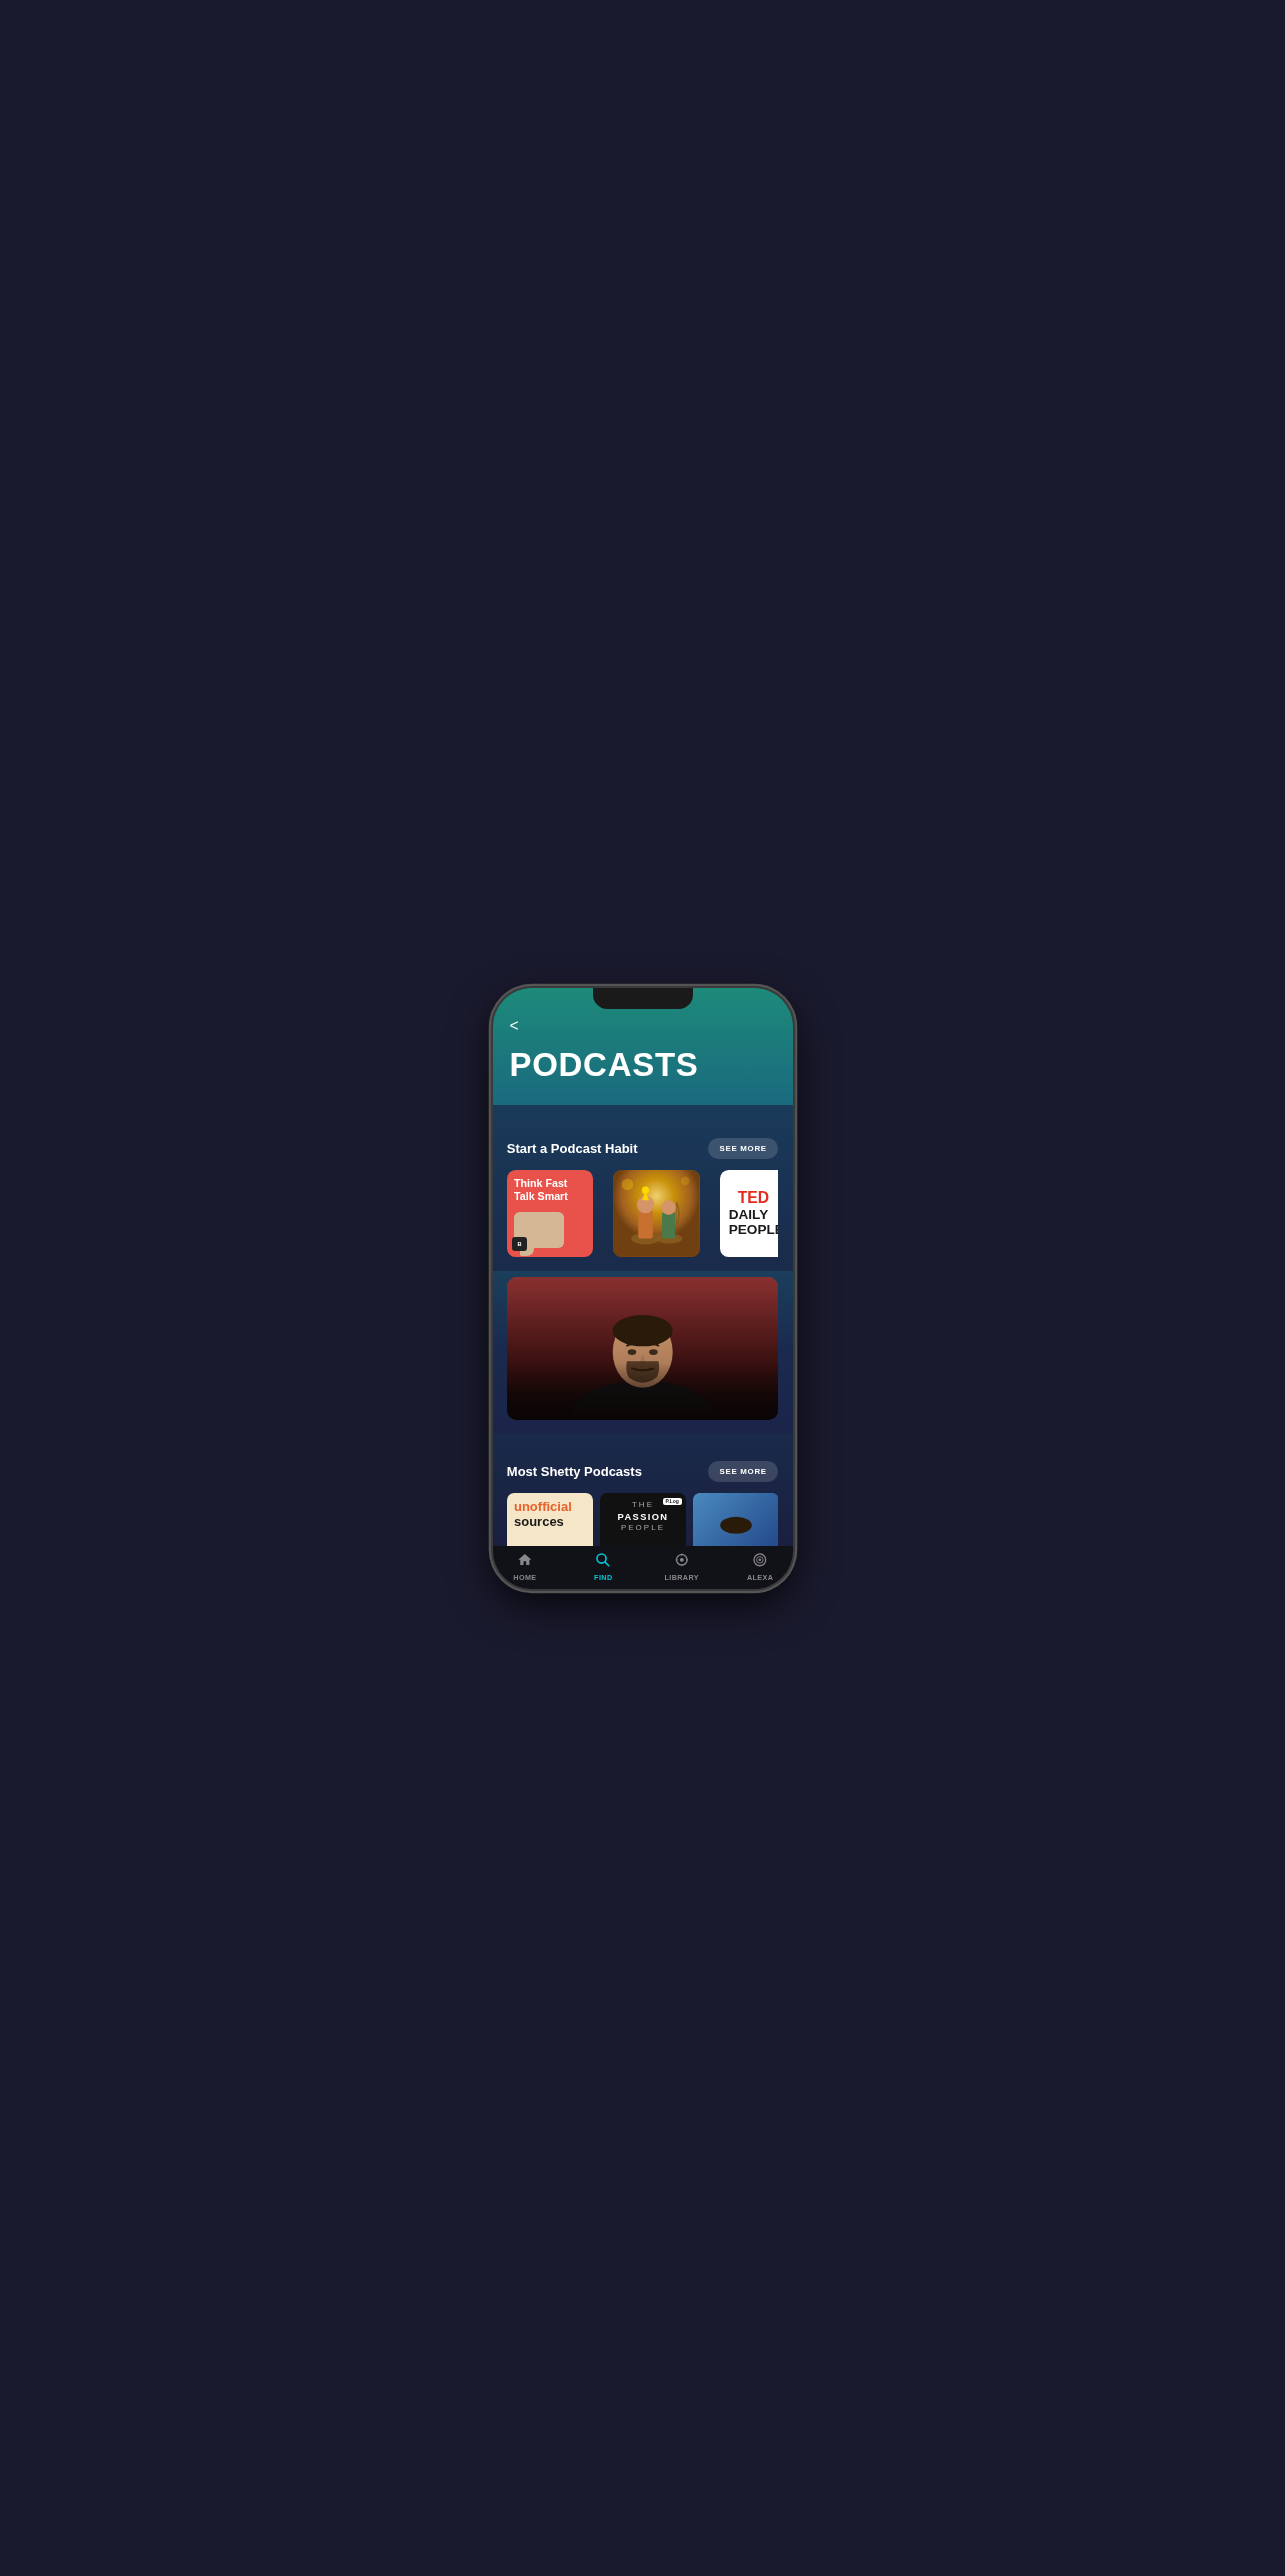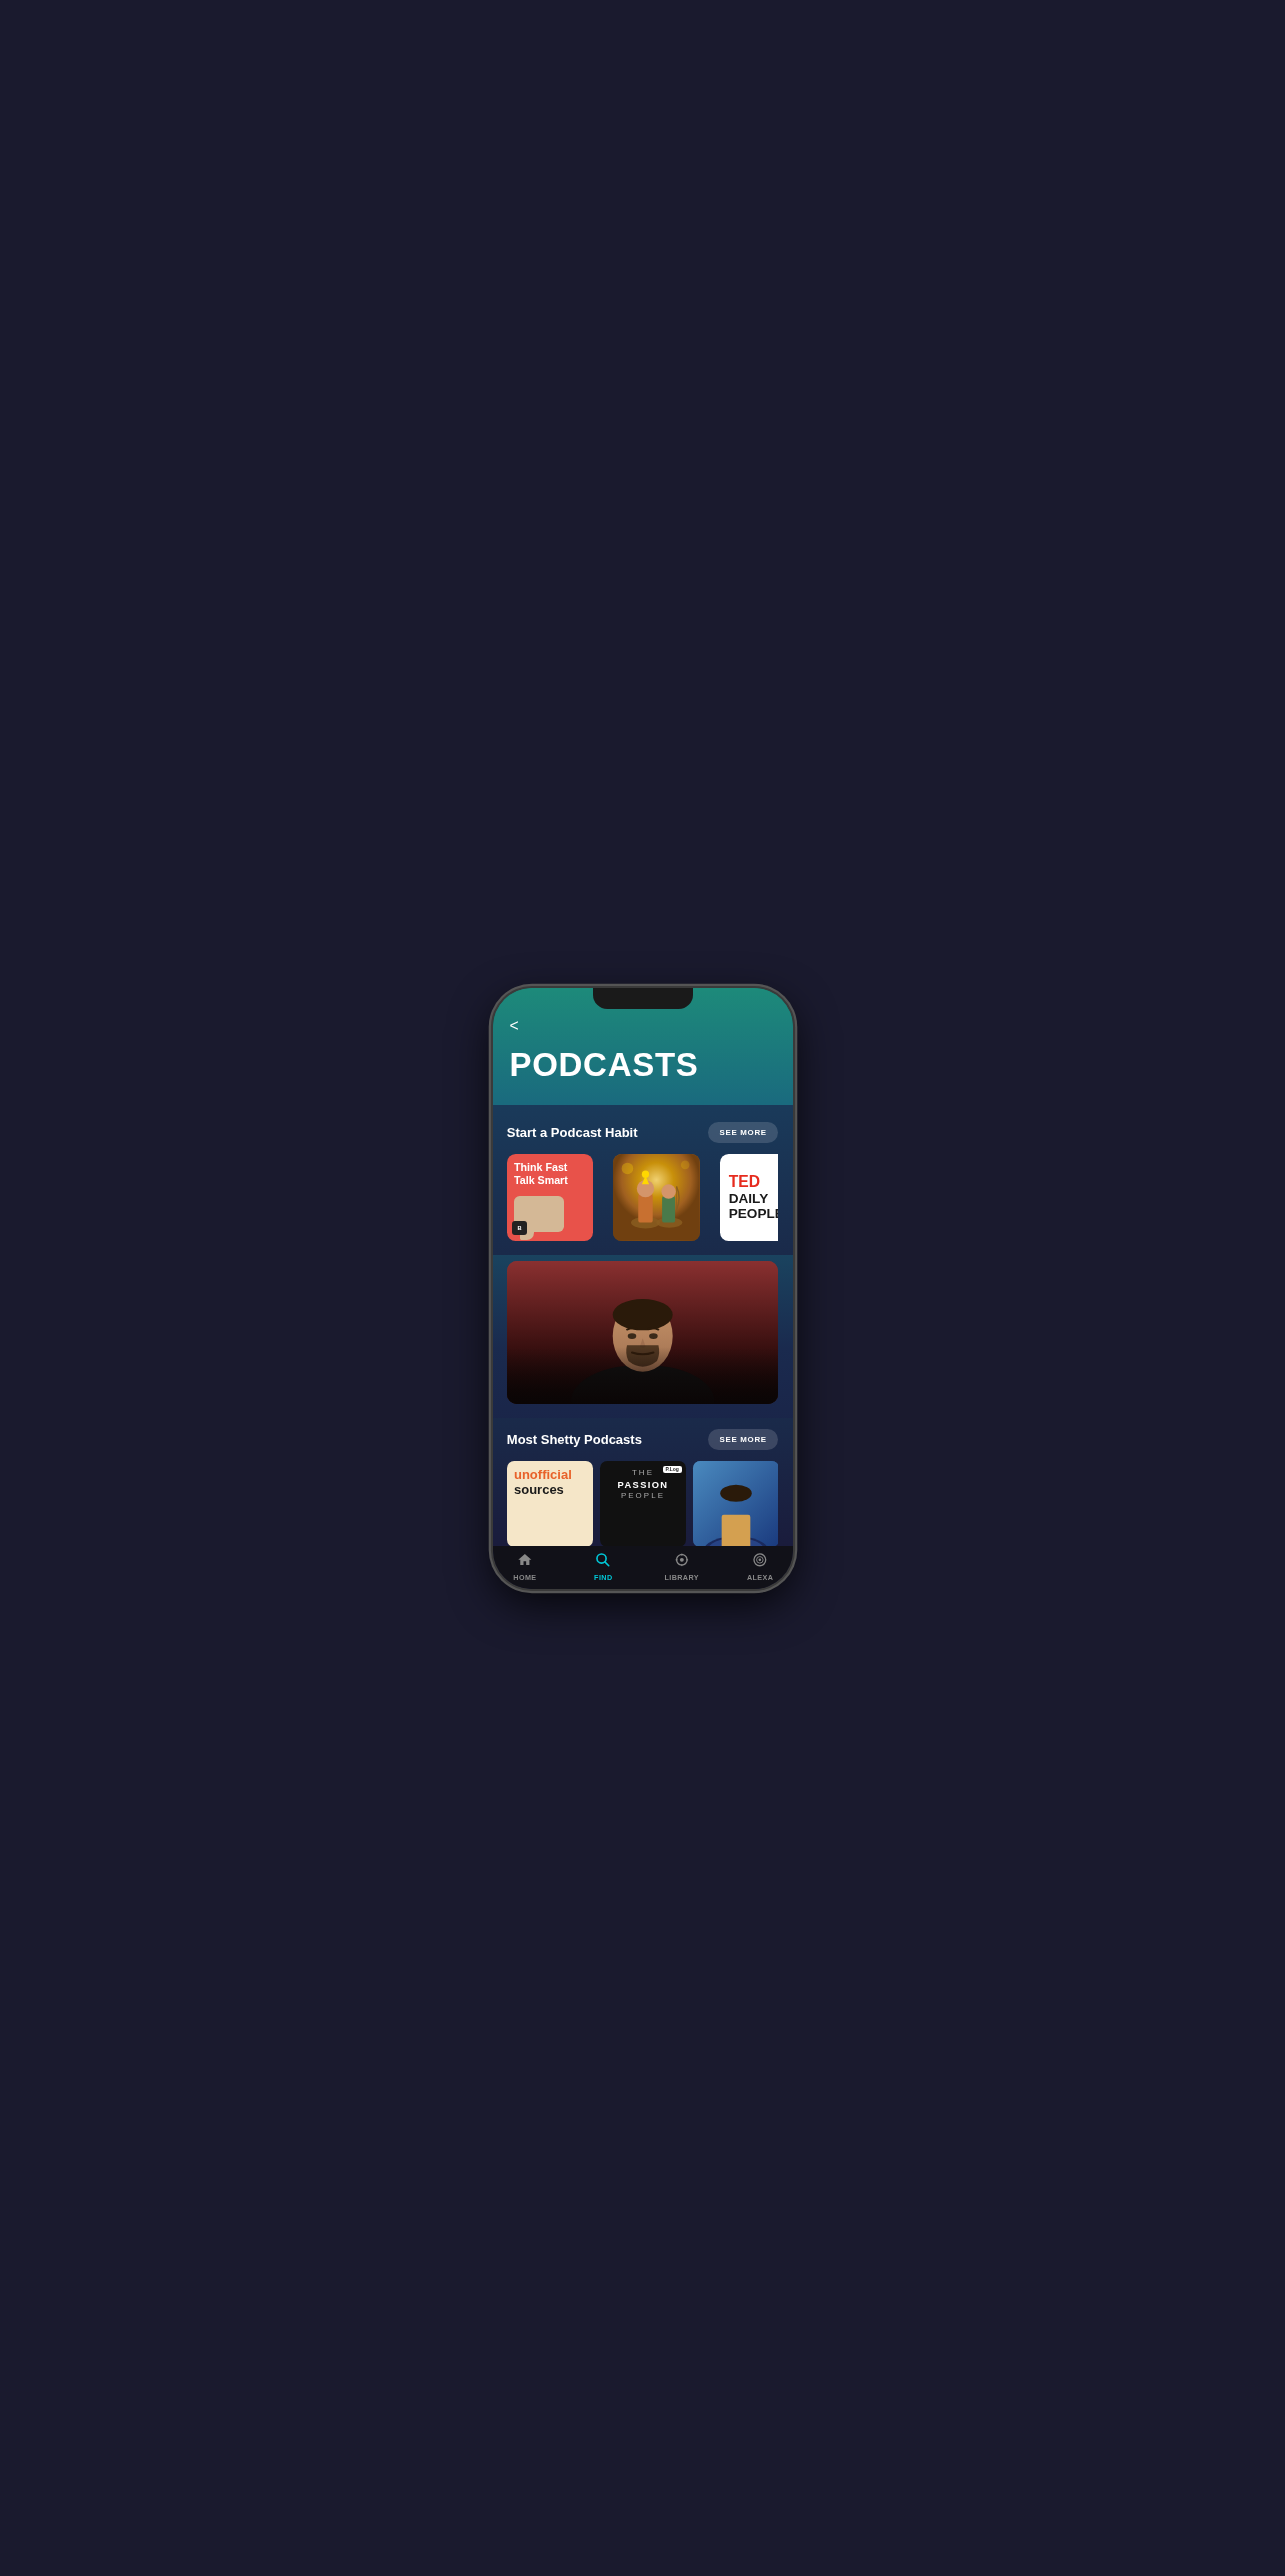--- a/index.html
+++ b/index.html
@@ -81,20 +81,21 @@
     
     .section {
       padding: 17px 14.3px 11.4px;
     }
 
     .section-header {
       display: flex;
       align-items: center;
       justify-content: space-between;
       margin-bottom: 11.4px;
+      margin-top: 16px;
     }
 
     .section-title {
       color: white;
       font-size: 13px;
       font-weight: 700;
     }
 
     .see-more-btn {
       background: rgba(255,255,255,0.15);
@@ -192,21 +193,21 @@
       display: flex;
       flex-direction: column;
       align-items: flex-start;
       justify-content: center;
       padding: 8.6px;
     }
     .ted-label {
       font-size: 15.7px;
       font-weight: 900;
     }
-    .ted-red { color: #e62b1e; }
+    .ted-red { color: #e62b1e; margin-left: 9px; }
     .ted-talks { color: #1a1a1a; font-size: 13.6px; }
     .ted-daily { color: #1a1a1a; font-size: 13.6px; }
 
     
     .featured-banner {
       margin: 5.7px 14.3px 14.3px;
       border-radius: 10px;
       overflow: hidden;
       position: relative;
       height: 143px;

